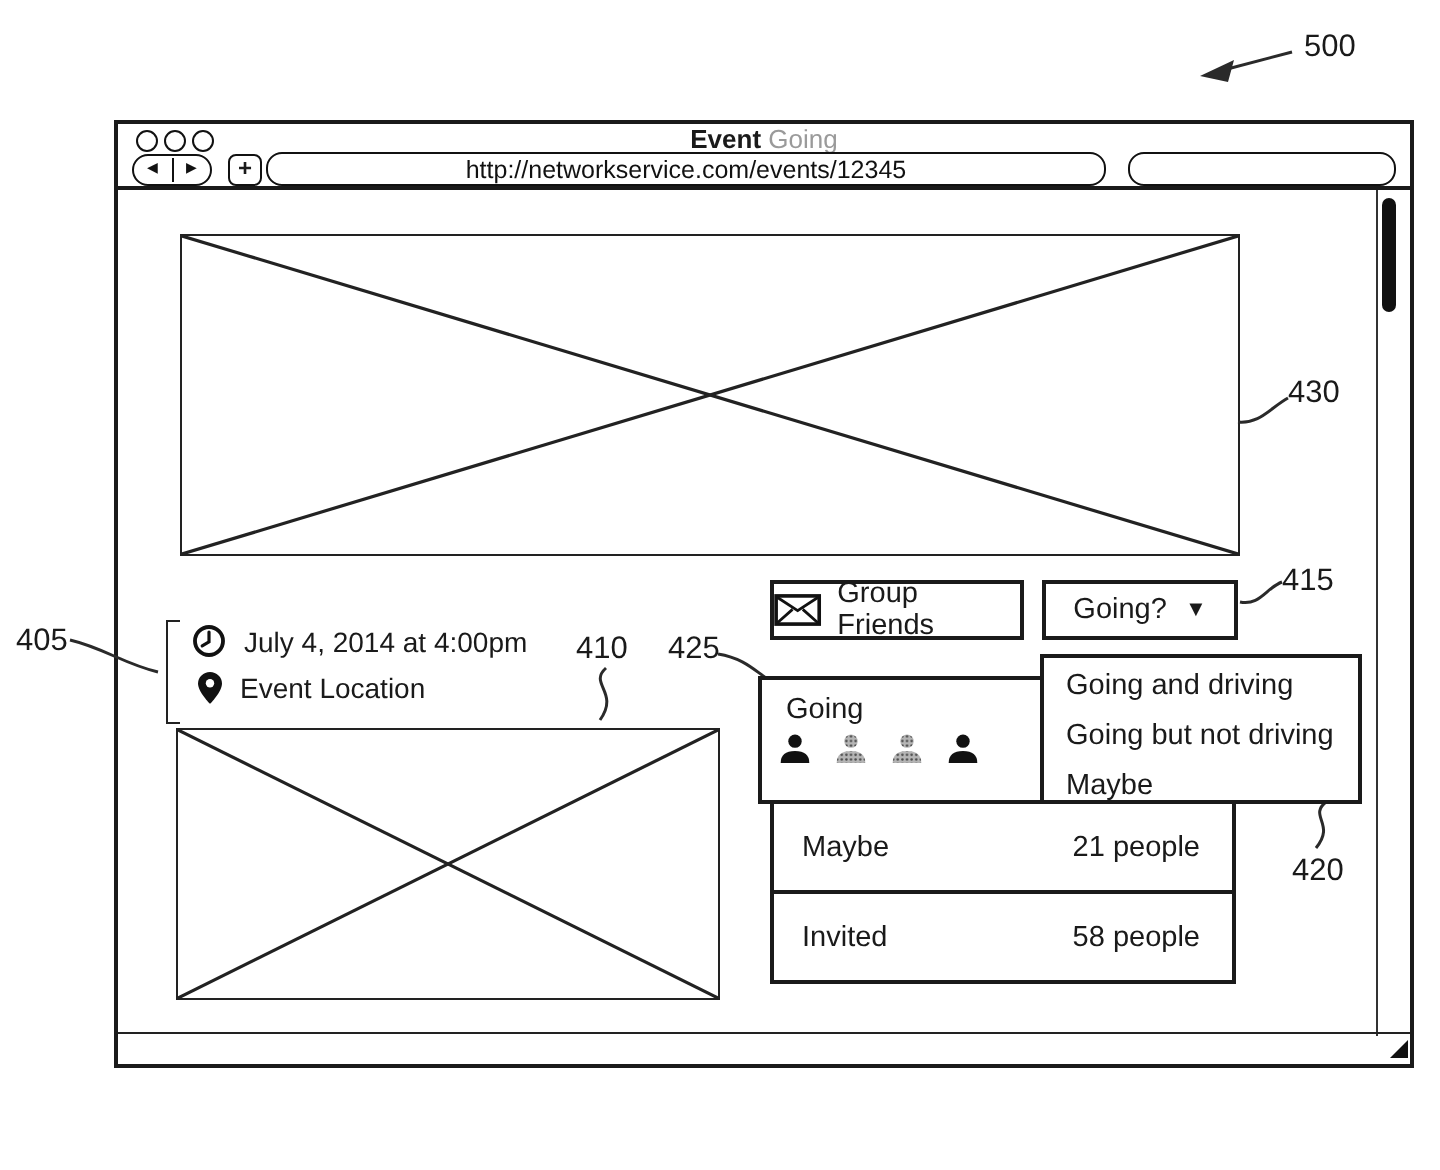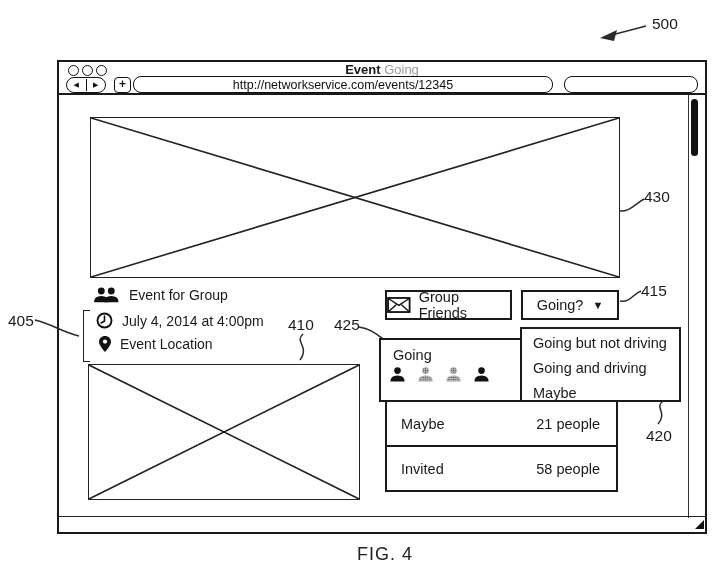--- a/index.html
+++ b/index.html
@@ -85,29 +85,20 @@
     <div id="scroll-col" class="abs"></div>
     <div id="scroll-thumb" class="abs"></div>
 
     <div class="xbox abs" style="left:31px;top:55px;width:530px;height:161px;">
       <svg>
         <line x1="0" y1="0" x2="100%" y2="100%" stroke="#222" stroke-width="1.6"></line>
         <line x1="0" y1="100%" x2="100%" y2="0" stroke="#222" stroke-width="1.6"></line>
       </svg>
     </div>
 
-    <div class="inforow abs" style="left:34px;top:225px;">
-      <svg width="27" height="16" viewBox="0 0 26 15">
-        <circle cx="8" cy="3.6" r="3.3" fill="#111"></circle>
-        <path d="M1,14.5 Q1,8.4 8,8.4 Q15,8.4 15,14.5 Z" fill="#111"></path>
-        <circle cx="17.6" cy="3.6" r="3.3" fill="#111"></circle>
-        <path d="M10.6,14.5 Q10.6,8.4 17.6,8.4 Q24.6,8.4 24.6,14.5 Z" fill="#111"></path>
-      </svg>
-      <span>Event for Group</span>
-    </div>
 
     <div class="inforow abs" style="left:37px;top:250px;">
       <svg width="17" height="17" viewBox="0 0 16 16">
         <circle cx="8" cy="8" r="6.6" fill="none" stroke="#111" stroke-width="1.8"></circle>
         <polyline points="8,3.8 8,8.4 4.8,10.3" fill="none" stroke="#111" stroke-width="1.5" stroke-linecap="round"></polyline>
       </svg>
       <span>July 4, 2014 at 4:00pm</span>
     </div>
 
     <div class="inforow abs" style="left:40px;top:274px;">
@@ -161,22 +152,22 @@
             <path d="M0.8,12.6 Q0.8,7.4 7,7.4 Q13.2,7.4 13.2,12.6 Z" fill="url(#dots2)"></path>
         </svg>
         <svg width="17" height="15" viewBox="0 0 14 13">
           <circle cx="7" cy="3.1" r="2.9" fill="#111"></circle>
             <path d="M0.8,12.6 Q0.8,7.4 7,7.4 Q13.2,7.4 13.2,12.6 Z" fill="#111"></path>
         </svg>
       </div>
     </div>
 
     <div id="dropdown-panel" class="panel abs">
+      <div class="opt">Going and driving</div>
       <div class="opt">Going but not driving</div>
-      <div class="opt">Going and driving</div>
       <div class="opt">Maybe</div>
     </div>
 
     <div id="row-maybe" class="panel listrow abs">
       <span>Maybe</span>
       <span>21 people</span>
     </div>
     <div id="row-invited" class="panel listrow abs">
       <span>Invited</span>
       <span>58 people</span>
@@ -208,14 +199,13 @@
       <path d="M35,320 C52,324 62,332 79,336"></path>
       <path d="M303,334 C294,342 310,346 300,360"></path>
       <path d="M620,301 C630,303 633,294 641,291"></path>
       <path d="M663,401 C654,408 668,412 658,424"></path>
       <path d="M359,327 C371,329 376,334 383,339"></path>
       <path d="M619,211 C630,212 635,204 644,199"></path>
     </g>
     <polygon points="600,38 617,30 614,41" fill="#2a2a2a"></polygon>
   </svg>
 
-  <div id="fig-caption" class="abs">FIG. 4</div>
 </div>
 
 </body></html>

